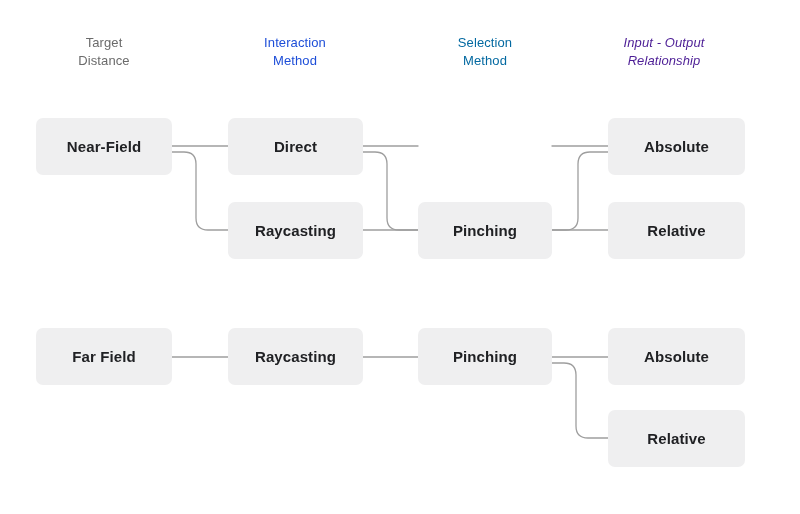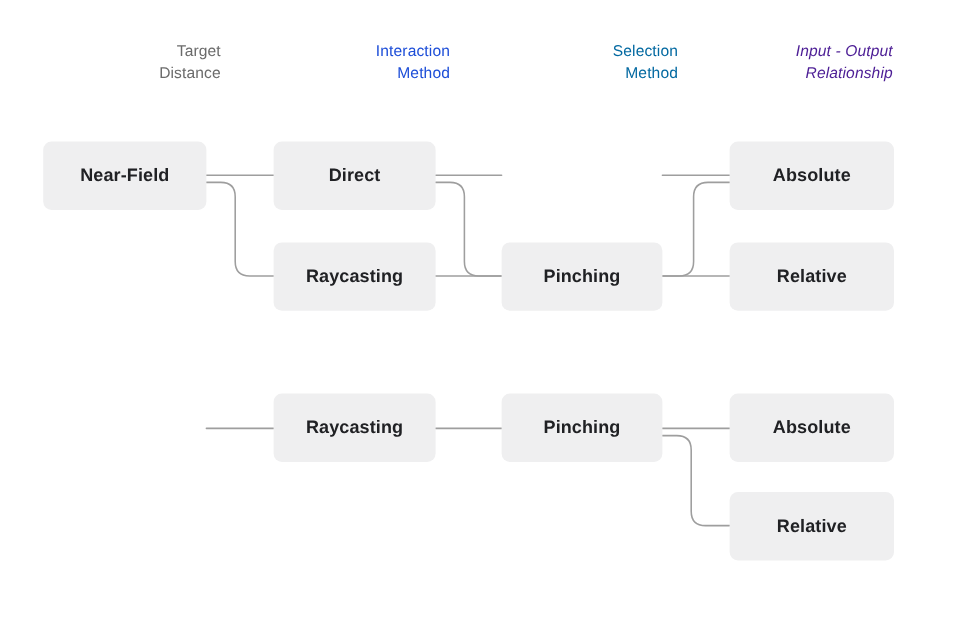--- a/index.html
+++ b/index.html
@@ -12,21 +12,21 @@
   }
   #canvas {
     position: relative;
     width: 800px;
     height: 514px;
     background: #ffffff;
     overflow: hidden;
   }
   .col-header {
     position: absolute;
-    text-align: right;
+    text-align: center;
     color: #6b6b6b;
     font-size: 13px;
     line-height: 18px;
     font-family: "Liberation Sans", sans-serif;
     font-weight: 400;
     letter-spacing: 0.1px;
     white-space: pre-line;
   }
   #edges {
     position: absolute;
@@ -81,18 +81,19 @@
         <path d="M 552 363 L 564 363 Q 576 363 576 375 L 576 426 Q 576 438 588 438 L 608 438"></path>
       </g>
   </svg>
 
   <div class="node" style="left: 228px; top: 118px; width: 135px; height: 57px; background: rgb(239, 239, 240); color: rgb(32, 33, 36);">Direct</div>
   <div class="node" style="left: 36px; top: 118px; width: 136px; height: 57px; background: rgb(239, 239, 240); color: rgb(32, 33, 36);">Near-Field</div>
   <div class="node" style="left: 608px; top: 118px; width: 137px; height: 57px; background: rgb(239, 239, 240); color: rgb(32, 33, 36);">Absolute</div>
   <div class="node" style="left: 228px; top: 202px; width: 135px; height: 57px; background: rgb(239, 239, 240); color: rgb(32, 33, 36);">Raycasting</div>
   <div class="node" style="left: 418px; top: 202px; width: 134px; height: 57px; background: rgb(239, 239, 240); color: rgb(32, 33, 36);">Pinching</div>
   <div class="node" style="left: 608px; top: 202px; width: 137px; height: 57px; background: rgb(239, 239, 240); color: rgb(32, 33, 36);">Relative</div>
+  <div class="node" style="left: 36px; top: 328px; width: 136px; height: 57px; background: rgb(239, 239, 240); color: rgb(32, 33, 36);">Far Field</div>
   <div class="node" style="left: 228px; top: 328px; width: 135px; height: 57px; background: rgb(239, 239, 240); color: rgb(32, 33, 36);">Raycasting</div>
   <div class="node" style="left: 418px; top: 328px; width: 134px; height: 57px; background: rgb(239, 239, 240); color: rgb(32, 33, 36);">Pinching</div>
   <div class="node" style="left: 608px; top: 328px; width: 137px; height: 57px; background: rgb(239, 239, 240); color: rgb(32, 33, 36);">Absolute</div>
   <div class="node" style="left: 608px; top: 410px; width: 137px; height: 57px; background: rgb(239, 239, 240); color: rgb(32, 33, 36);">Relative</div>
 
 </div>
 
 </body></html>

